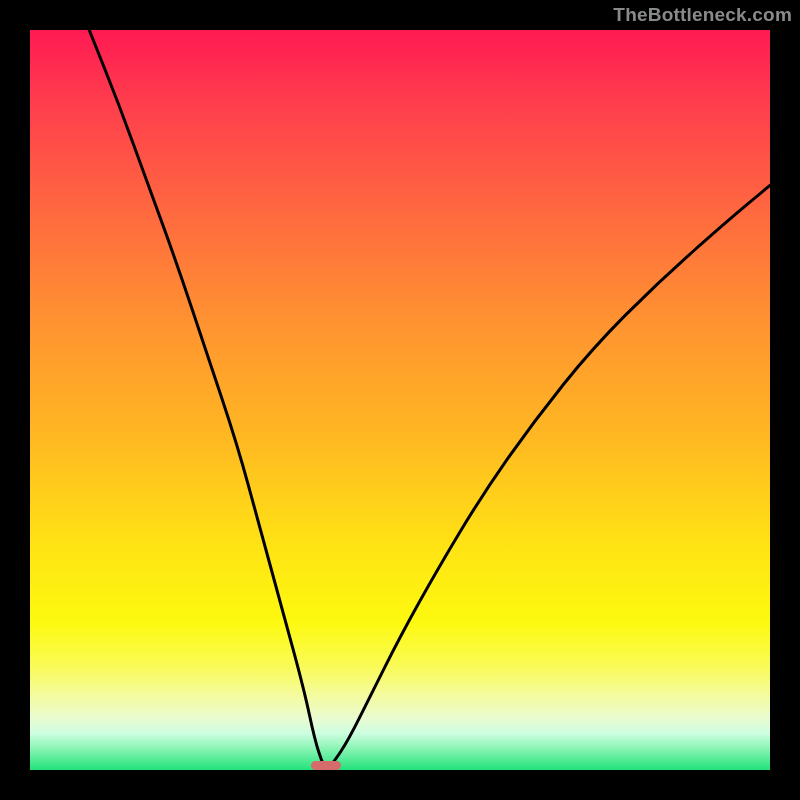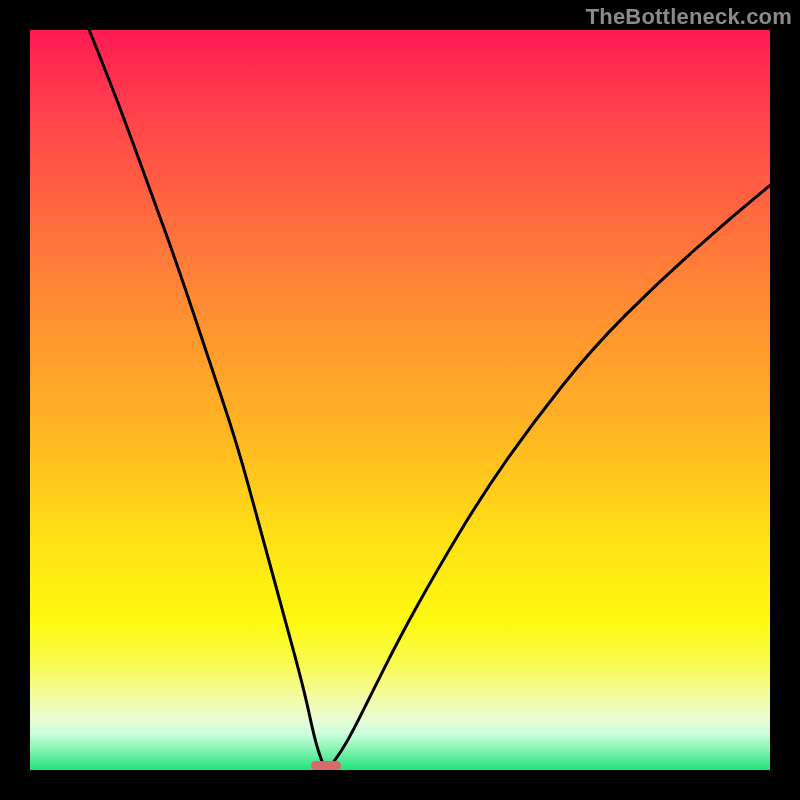--- a/index.html
+++ b/index.html
@@ -8,21 +8,21 @@
     position: relative;
     width: 800px;
     height: 800px;
     background: #000;
   }
   .attribution {
     position: absolute;
     top: 4px;
     right: 8px;
     font-family: Arial, Helvetica, sans-serif;
-    font-size: 22px;
+    font-size: 19px;
     font-weight: 600;
     color: #888a8c;
     letter-spacing: 0.2px;
     z-index: 10;
   }
   .plot {
     position: absolute;
     left: 30px;
     right: 30px;
     top: 30px;

